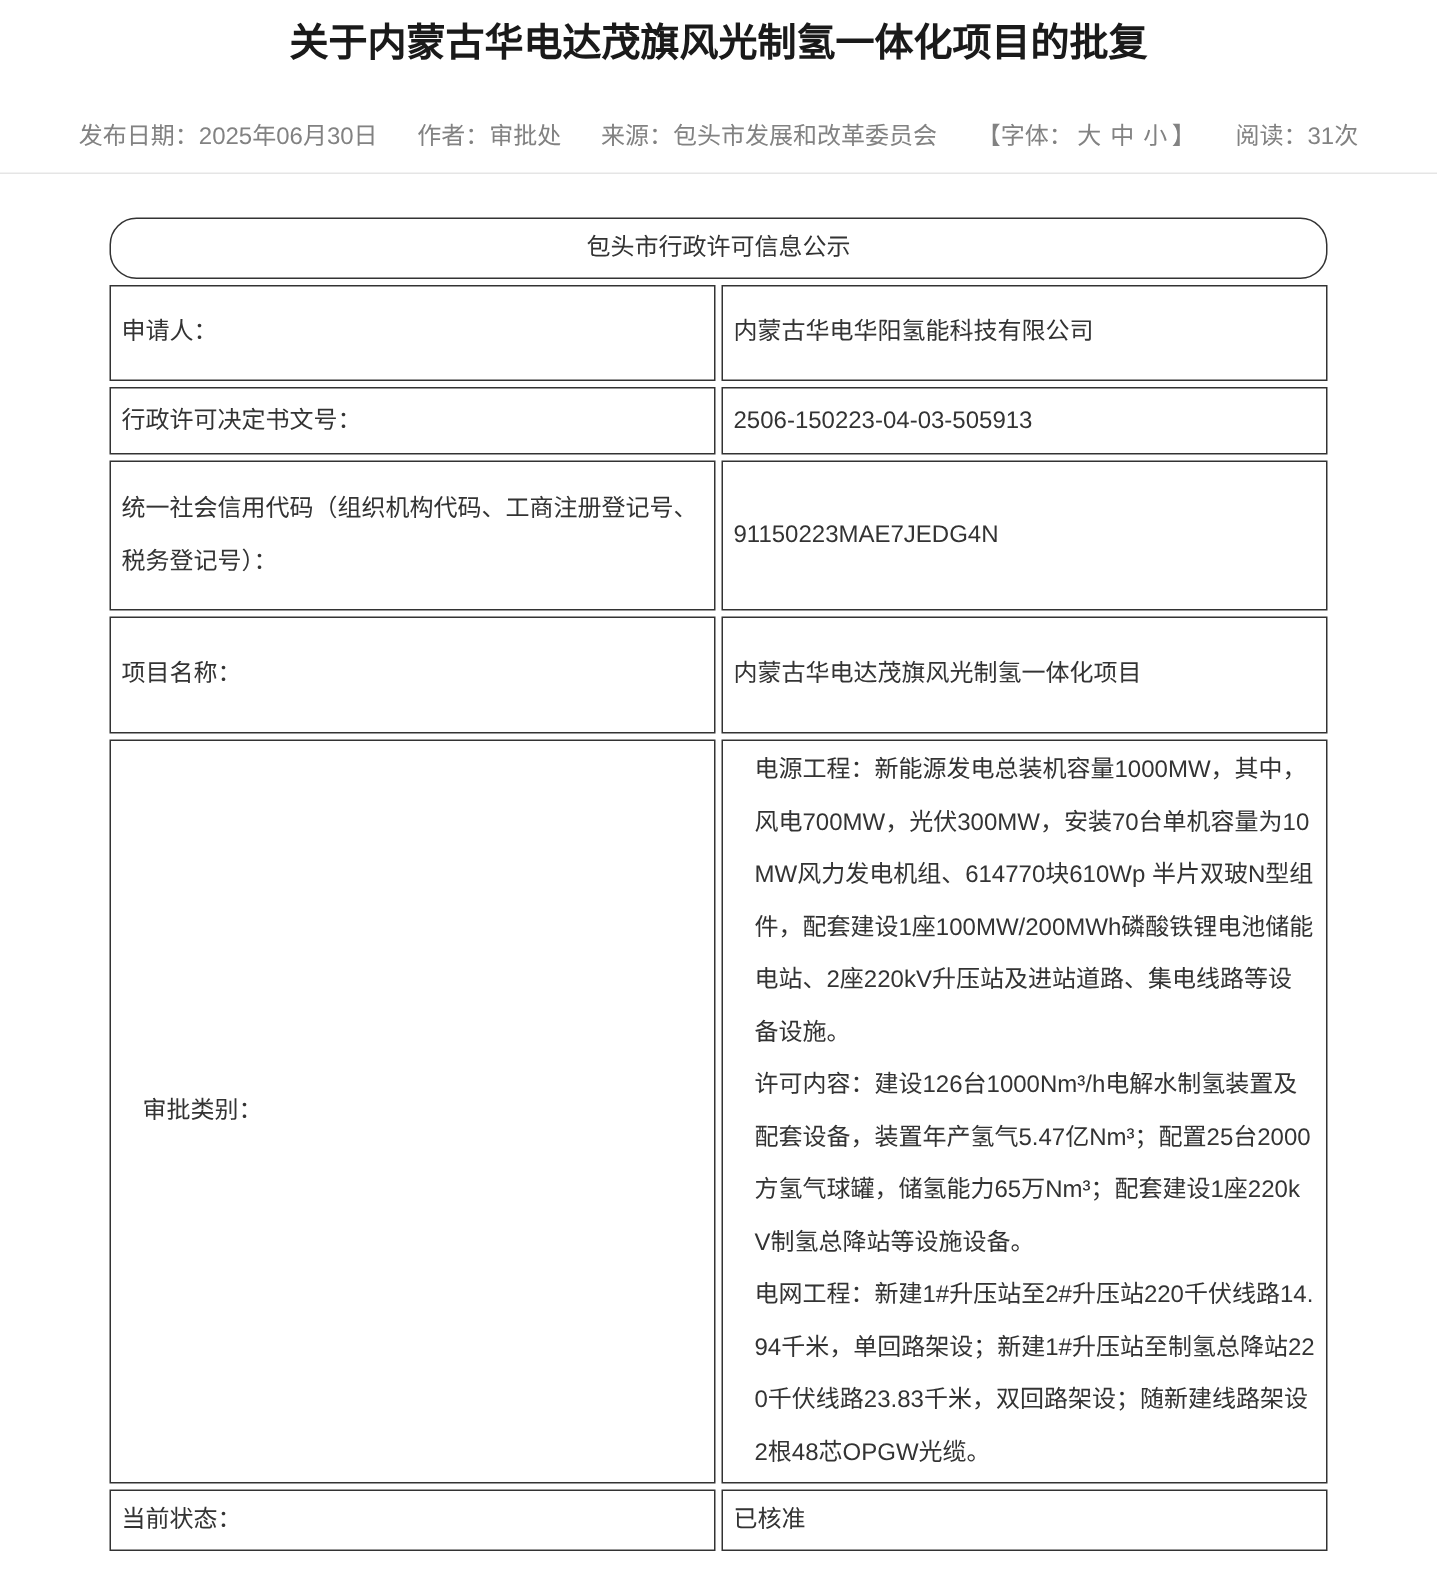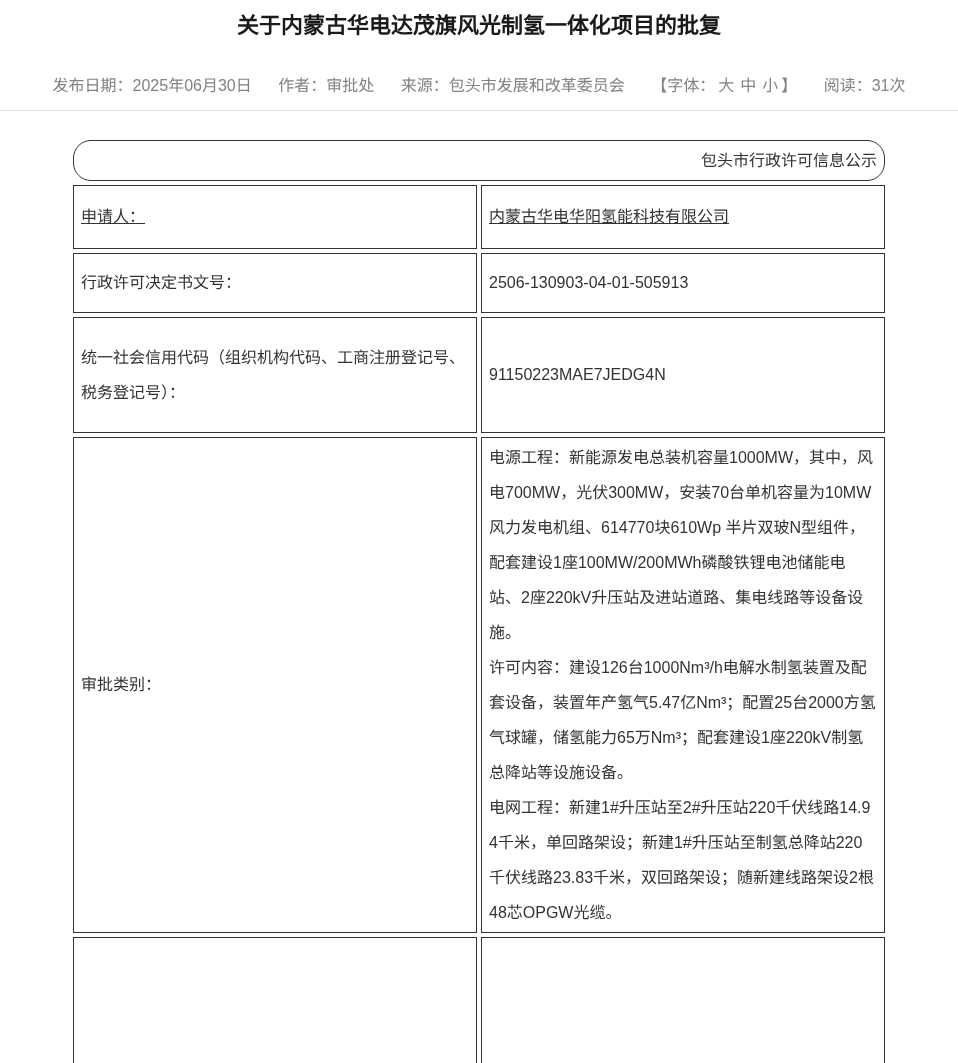--- a/index.html
+++ b/index.html
@@ -20,21 +20,21 @@
   .page {
     width: 958px;
     min-height: 1063px;
     margin: 0 auto;
     background: var(--background);
     overflow: hidden;
   }
   .title {
     margin: 12px 40px 0;
     text-align: center;
-    font-size: 22px;
+    font-size: 26px;
     font-weight: bold;
     line-height: 1.3;
     color: var(--title-color);
   }
   .meta {
     margin-top: 31px;
     text-align: center;
     font-size: 16px;
     color: var(--meta-text);
     white-space: nowrap;
@@ -63,27 +63,27 @@
     border: 1px solid var(--table-border);
     font-size: 16px;
     line-height: 35px;
     color: var(--table-text);
     padding: 2px 7px;
     vertical-align: middle;
     word-break: break-all;
     background: #ffffff;
   }
   td.label-cell { width: 265px; }
-  td.header-cell { text-align: right; border-radius: 18px; }
+  td.header-cell { text-align: center; border-radius: 18px; }
   td.value-cell p.para { margin: 0; }
   
   #table-body tr:nth-child(1) td { height: 36px; }
-  #table-body tr:nth-child(2) td { height: 64px; text-decoration: underline; }
-  #table-body tr:nth-child(3) td { height: 60px; }
-  #table-body tr:nth-child(4) td { height: 116px; }
+  #table-body tr:nth-child(2) td { height: 64px; }
+  #table-body tr:nth-child(3) td { height: 45px; }
+  #table-body tr:nth-child(4) td { height: 100px; }
   #table-body tr:nth-child(5) td { height: 78px; }
   #table-body tr:nth-child(6) td { height: 344px; padding-left: 21px; }
   #table-body tr:nth-child(7) td { height: 36px; }
   #table-body tr:nth-child(8) td { height: 40px; }
   #table-body tr:nth-child(9) td { height: 48px; }
 </style>
 </head>
 <body>
 
 <div class="page">
@@ -104,25 +104,29 @@
     <tbody id="table-body">
         <tr>
           <td colspan="2" class="header-cell">包头市行政许可信息公示</td>
         </tr>
         <tr>
           <td class="label-cell">申请人：</td>
           <td class="value-cell">内蒙古华电华阳氢能科技有限公司</td>
         </tr>
         <tr>
           <td class="label-cell">行政许可决定书文号：</td>
-          <td class="value-cell">2506-130903-04-01-505913</td>
+          <td class="value-cell">2506-150223-04-03-505913</td>
         </tr>
         <tr>
           <td class="label-cell">统一社会信用代码（组织机构代码、工商注册登记号、税务登记号）：</td>
           <td class="value-cell">91150223MAE7JEDG4N</td>
+        </tr>
+        <tr>
+          <td class="label-cell">项目名称：</td>
+          <td class="value-cell">内蒙古华电达茂旗风光制氢一体化项目</td>
         </tr>
         <tr>
           <td class="label-cell">审批类别：</td>
           <td class="value-cell">
             <p class="para">电源工程：新能源发电总装机容量1000MW，其中，风电700MW，光伏300MW，安装70台单机容量为10MW风力发电机组、614770块610Wp 半片双玻N型组件，配套建设1座100MW/200MWh磷酸铁锂电池储能电站、2座220kV升压站及进站道路、集电线路等设备设施。</p>
             <p class="para">许可内容：建设126台1000Nm³/h电解水制氢装置及配套设备，装置年产氢气5.47亿Nm³；配置25台2000方氢气球罐，储氢能力65万Nm³；配套建设1座220kV制氢总降站等设施设备。</p>
             <p class="para">电网工程：新建1#升压站至2#升压站220千伏线路14.94千米，单回路架设；新建1#升压站至制氢总降站220千伏线路23.83千米，双回路架设；随新建线路架设2根48芯OPGW光缆。</p>
           </td>
         </tr>
         <tr>

